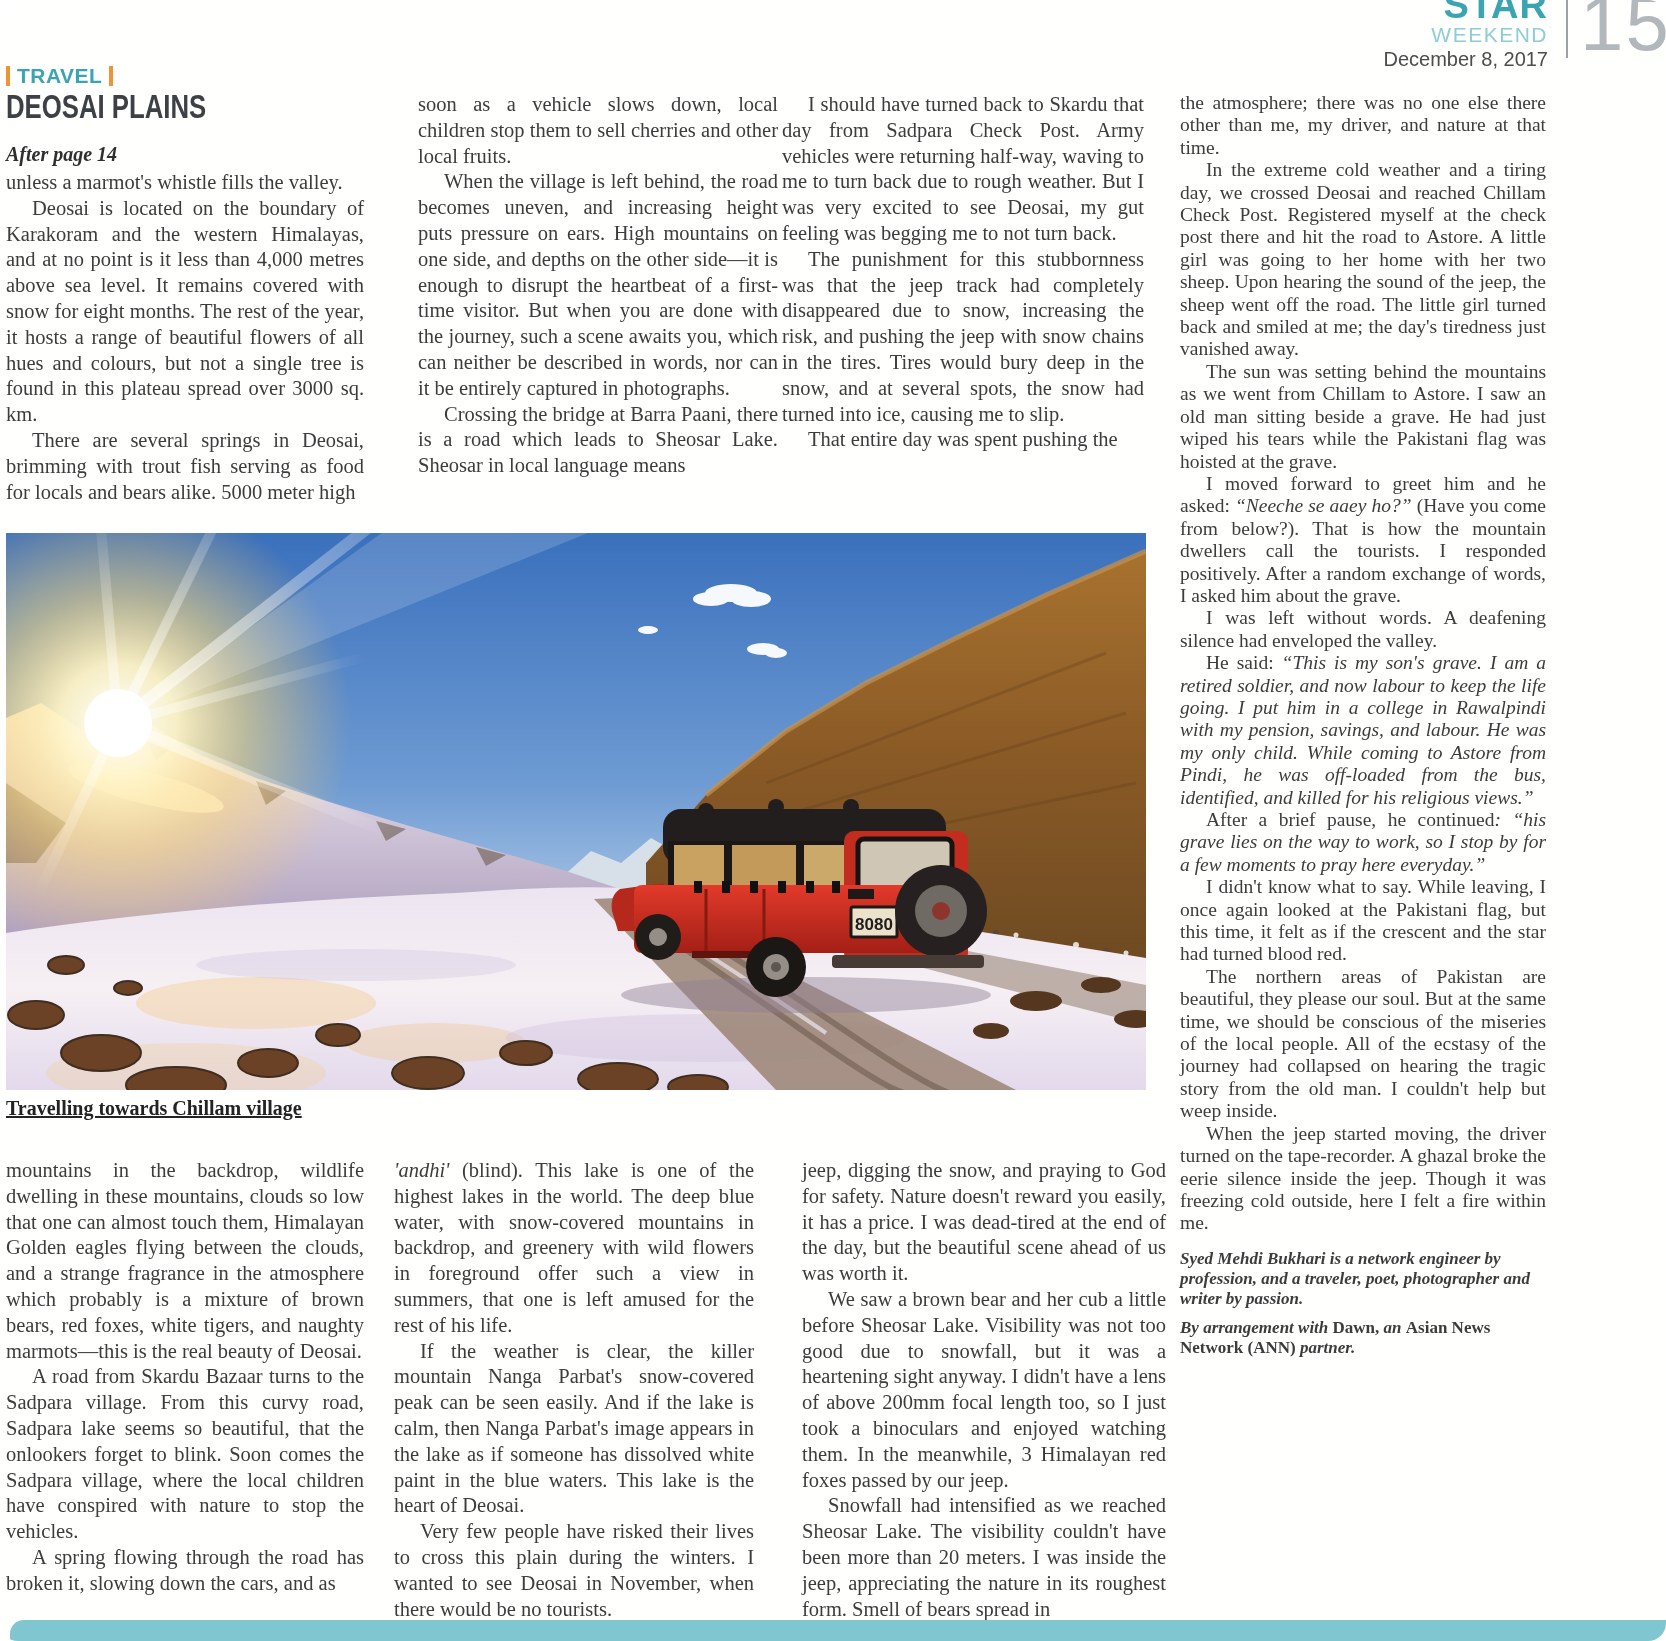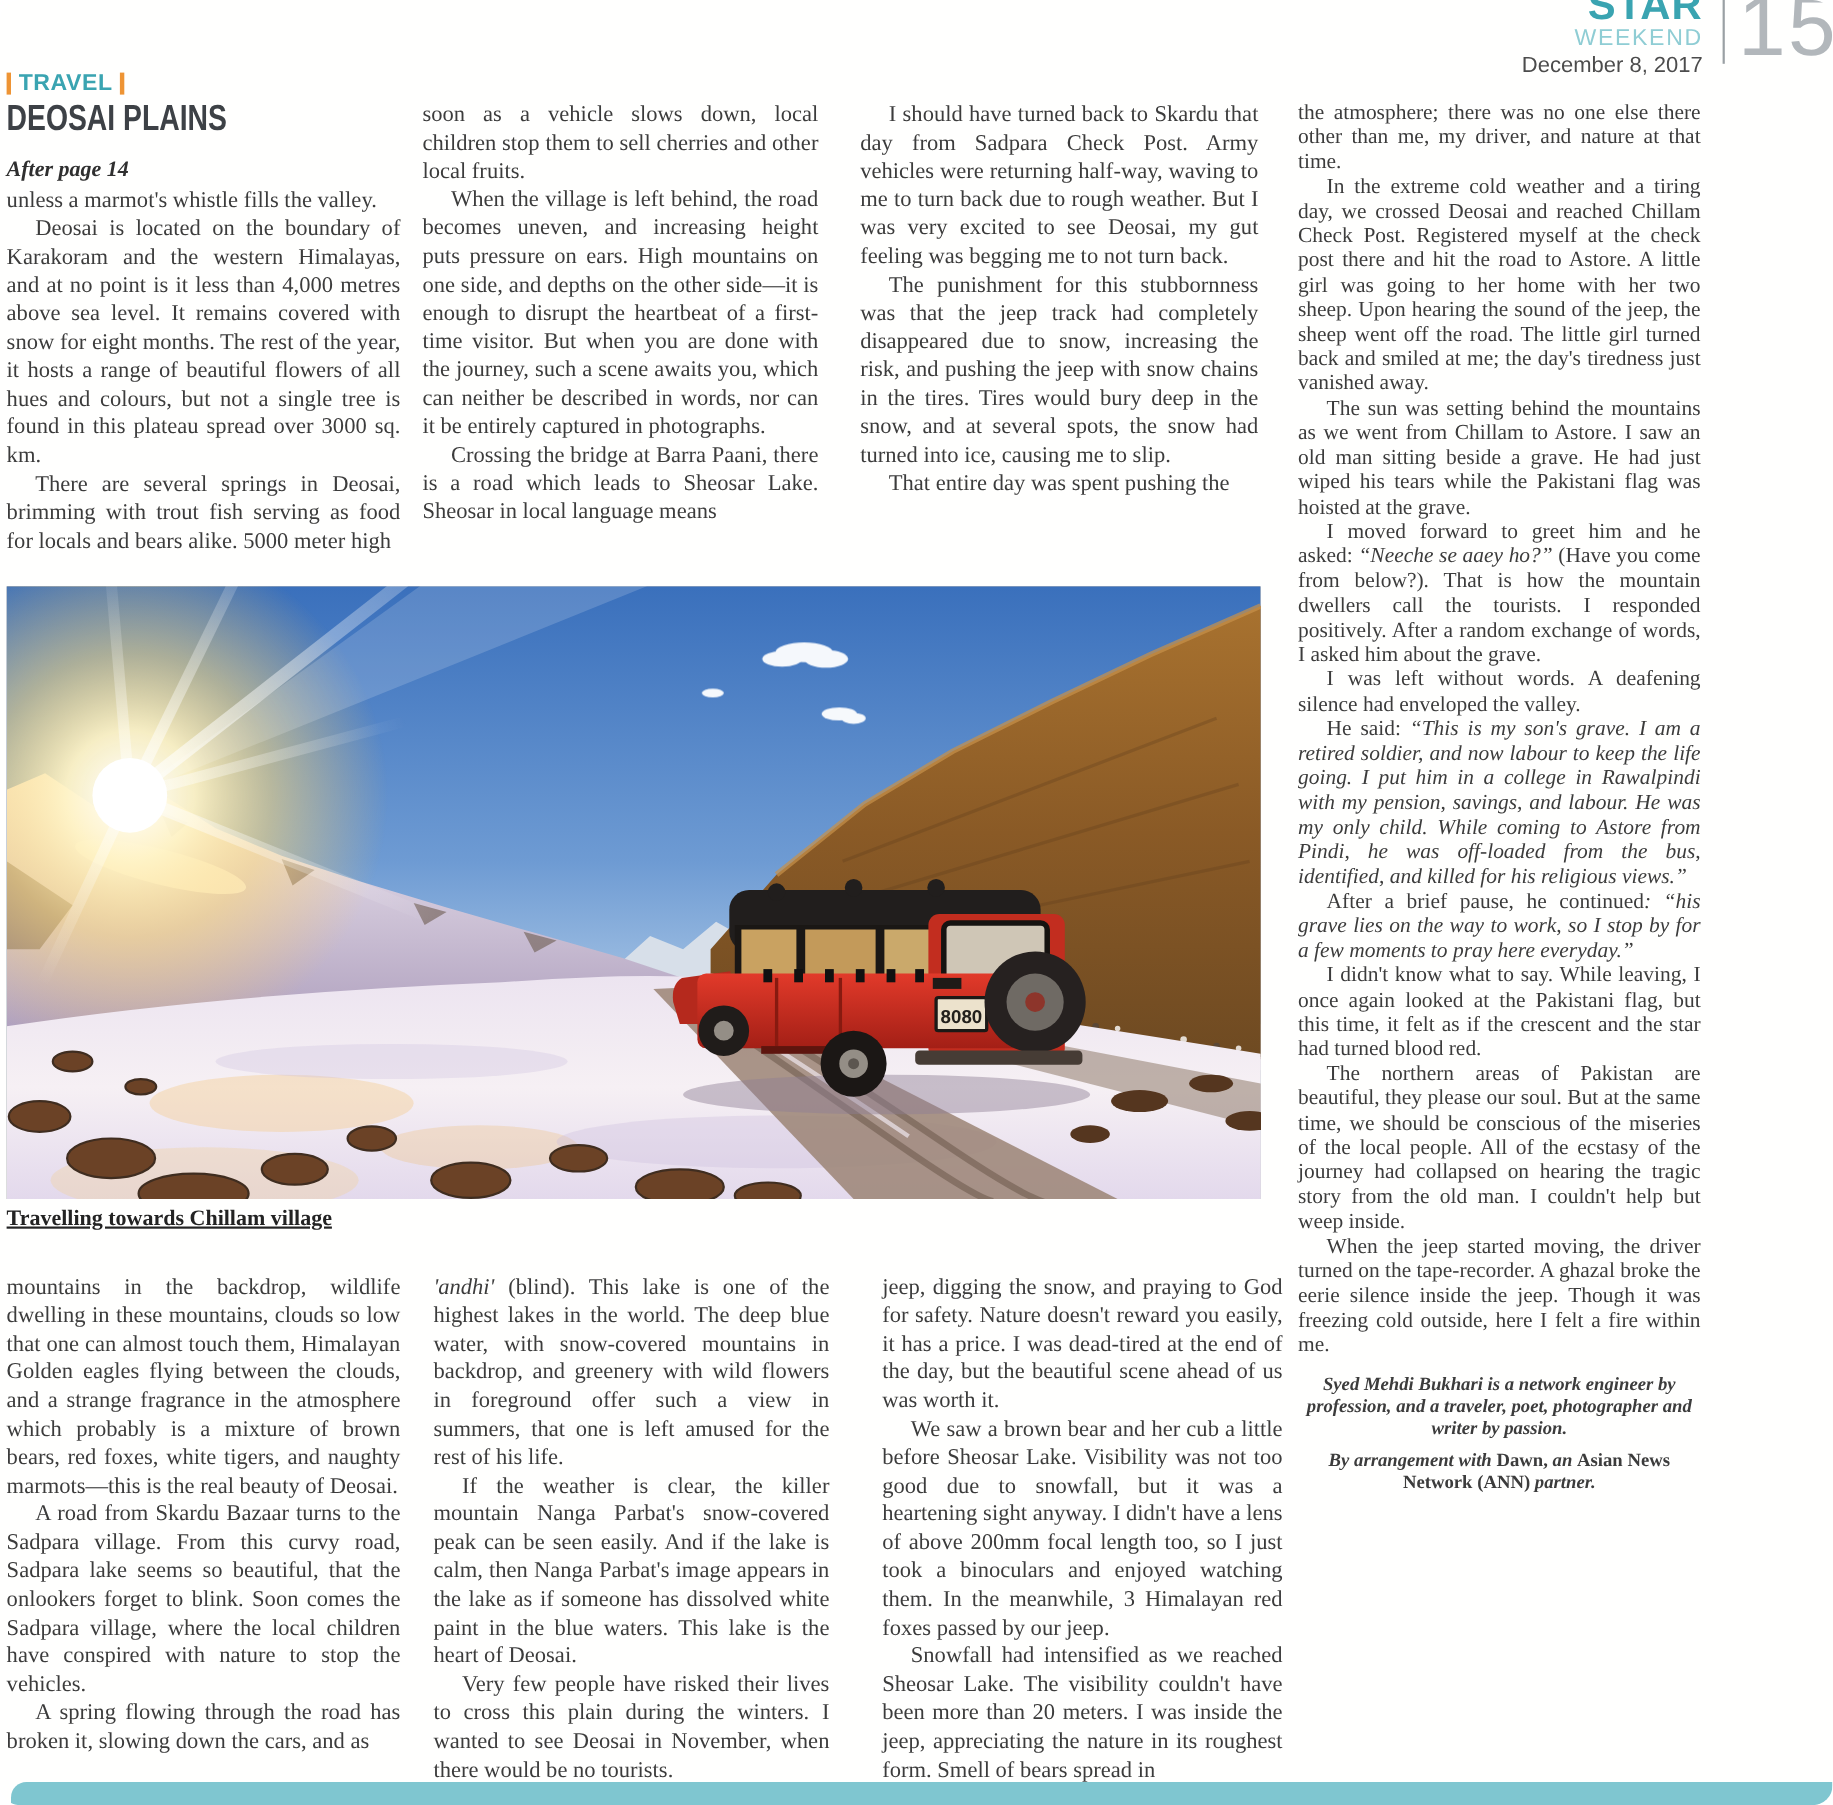--- a/index.html
+++ b/index.html
@@ -26,28 +26,28 @@
             font-size:33px;font-weight:700;color:#3d4146;line-height:1;
             transform:scaleX(.78);transform-origin:left top;white-space:nowrap;}
   .continued{position:absolute;left:6px;top:143px;font-size:20px;font-weight:bold;font-style:italic;color:#2f2f2f;}
   
   .col{position:absolute;color:var(--body);font-size:20.5px;line-height:25.8px;}
   .para{margin:0;text-align:justify;}
   .para.ind{text-indent:26px;}
   .it{font-style:italic;}
   .bd{font-weight:bold;}
   .col1-top{left:6px;top:170px;width:358px;}
-  .col2-top{left:384px;top:92px;width:360px;}
+  .col2-top{left:418px;top:92px;width:360px;}
   .col3-top{left:782px;top:92px;width:362px;}
   .col4{left:1180px;top:92px;width:366px;font-size:19.5px;line-height:22.4px;}
   .col1-bot{left:6px;top:1158px;width:358px;}
   .col2-bot{left:394px;top:1158px;width:360px;}
   .col3-bot{left:782px;top:1158px;width:364px;margin-left:20px;}
   .bio{margin-top:14px;font-size:17px;line-height:20px;}
-  .bio .para{text-align:center;}
+  .bio .para{text-align:left;}
   .bio .para+.para{margin-top:9px;}
   
   .photo{position:absolute;left:6px;top:533px;width:1140px;height:557px;margin:0;background:#a3a3a3;}
   .photo svg{display:block;width:100%;height:100%;}
   .caption{position:absolute;left:6px;top:1097px;font-size:20px;font-weight:bold;color:#232323;text-decoration:underline;}
   
   .bottom-bar{position:absolute;left:10px;top:1620px;width:1656px;height:21px;
               background:var(--bar-teal);border-radius:14px 0 0 0;}
 </style>
 </head>

